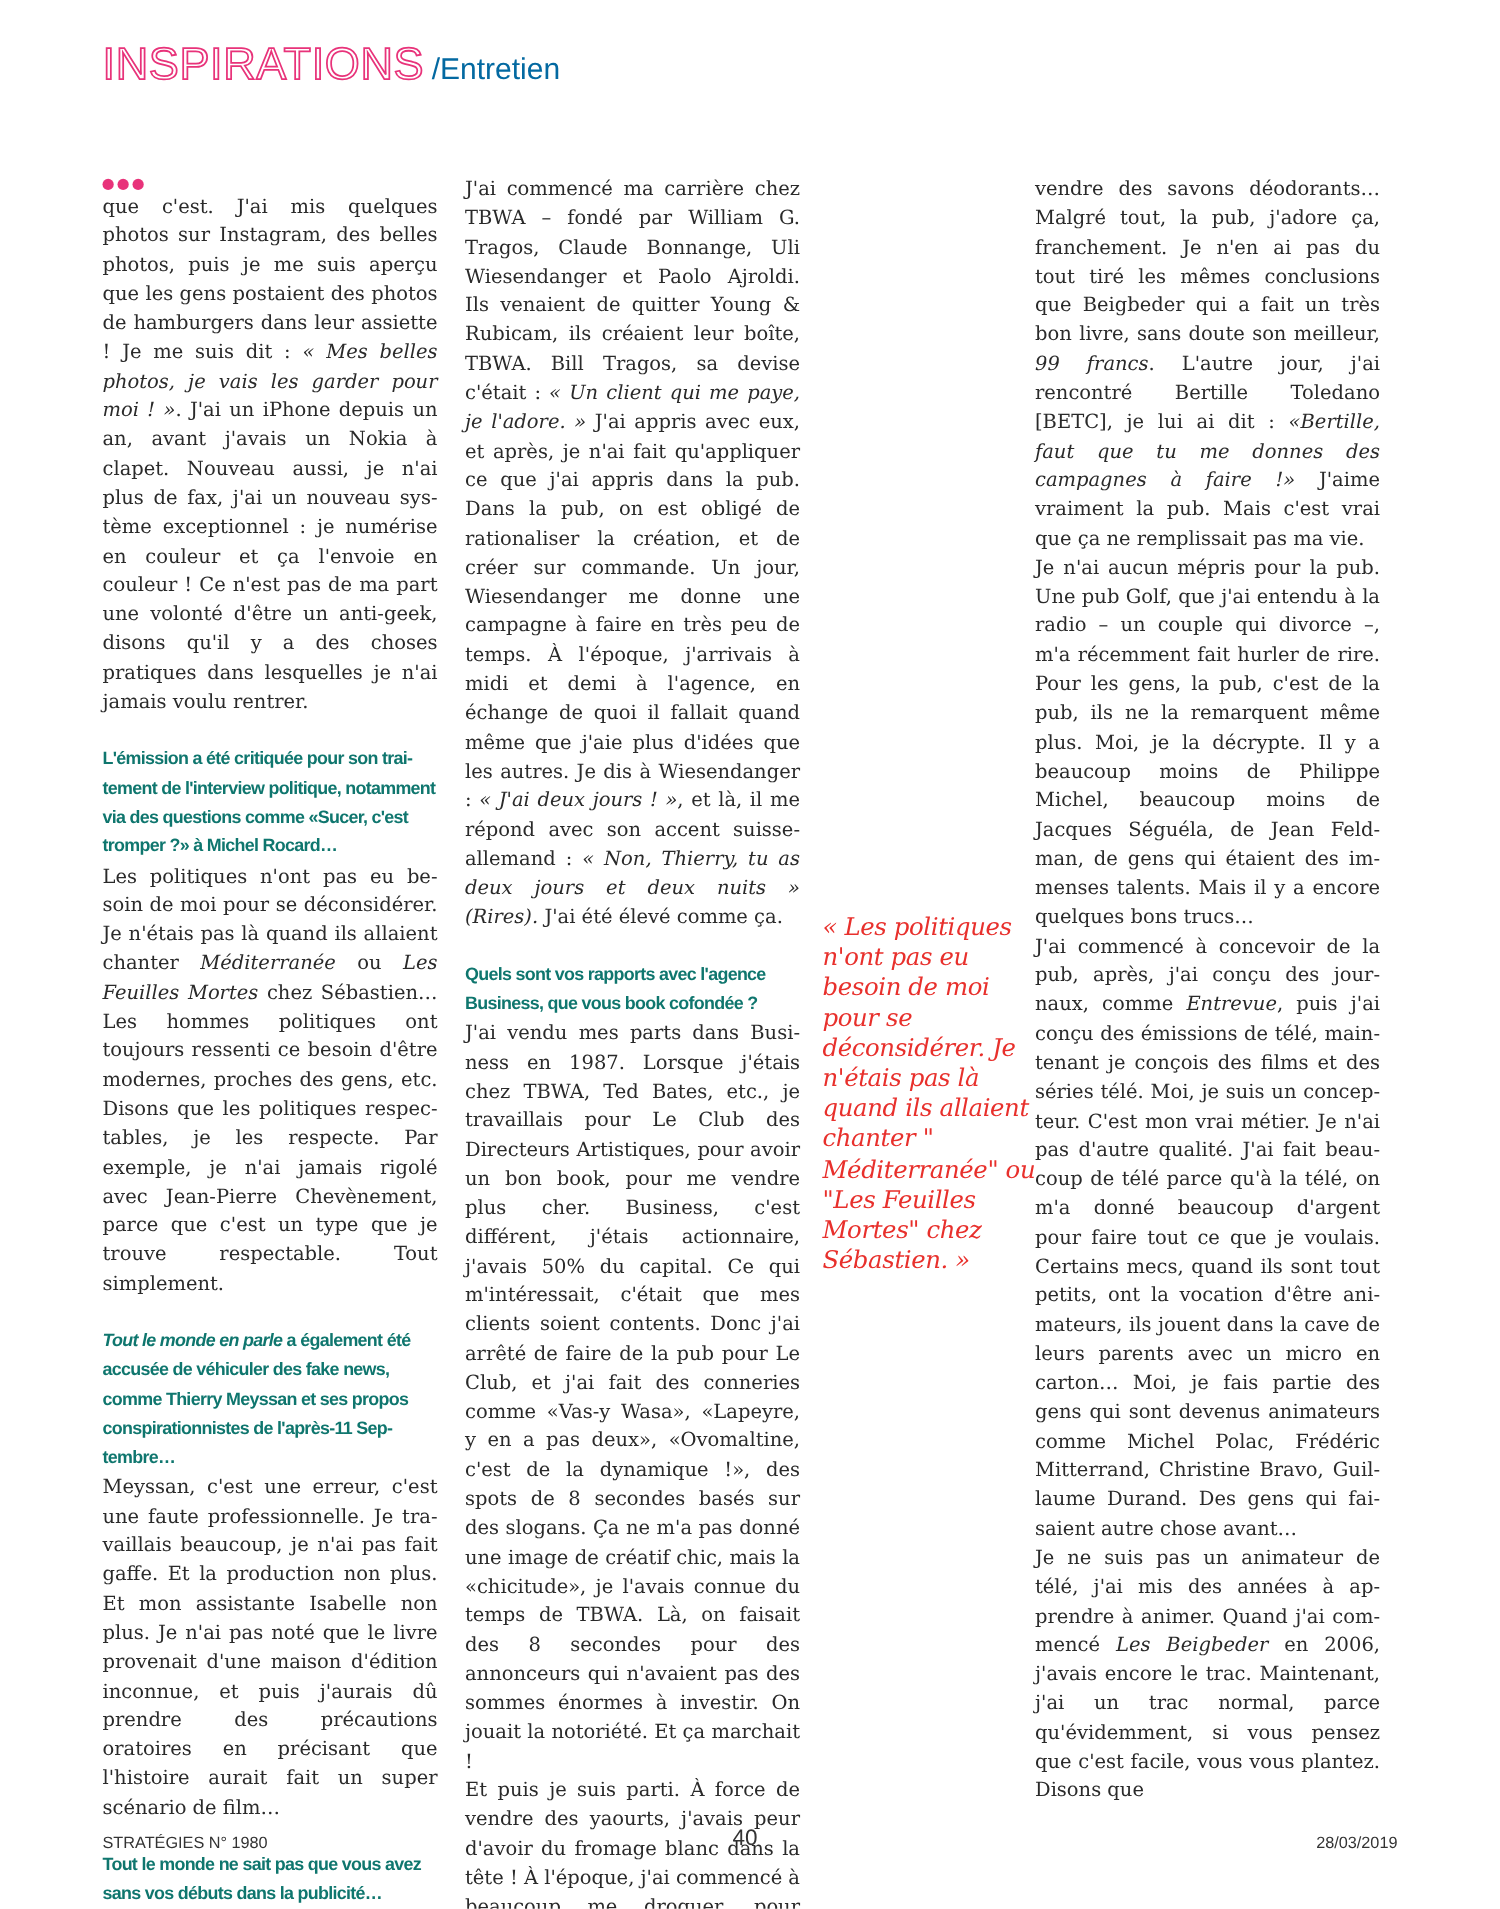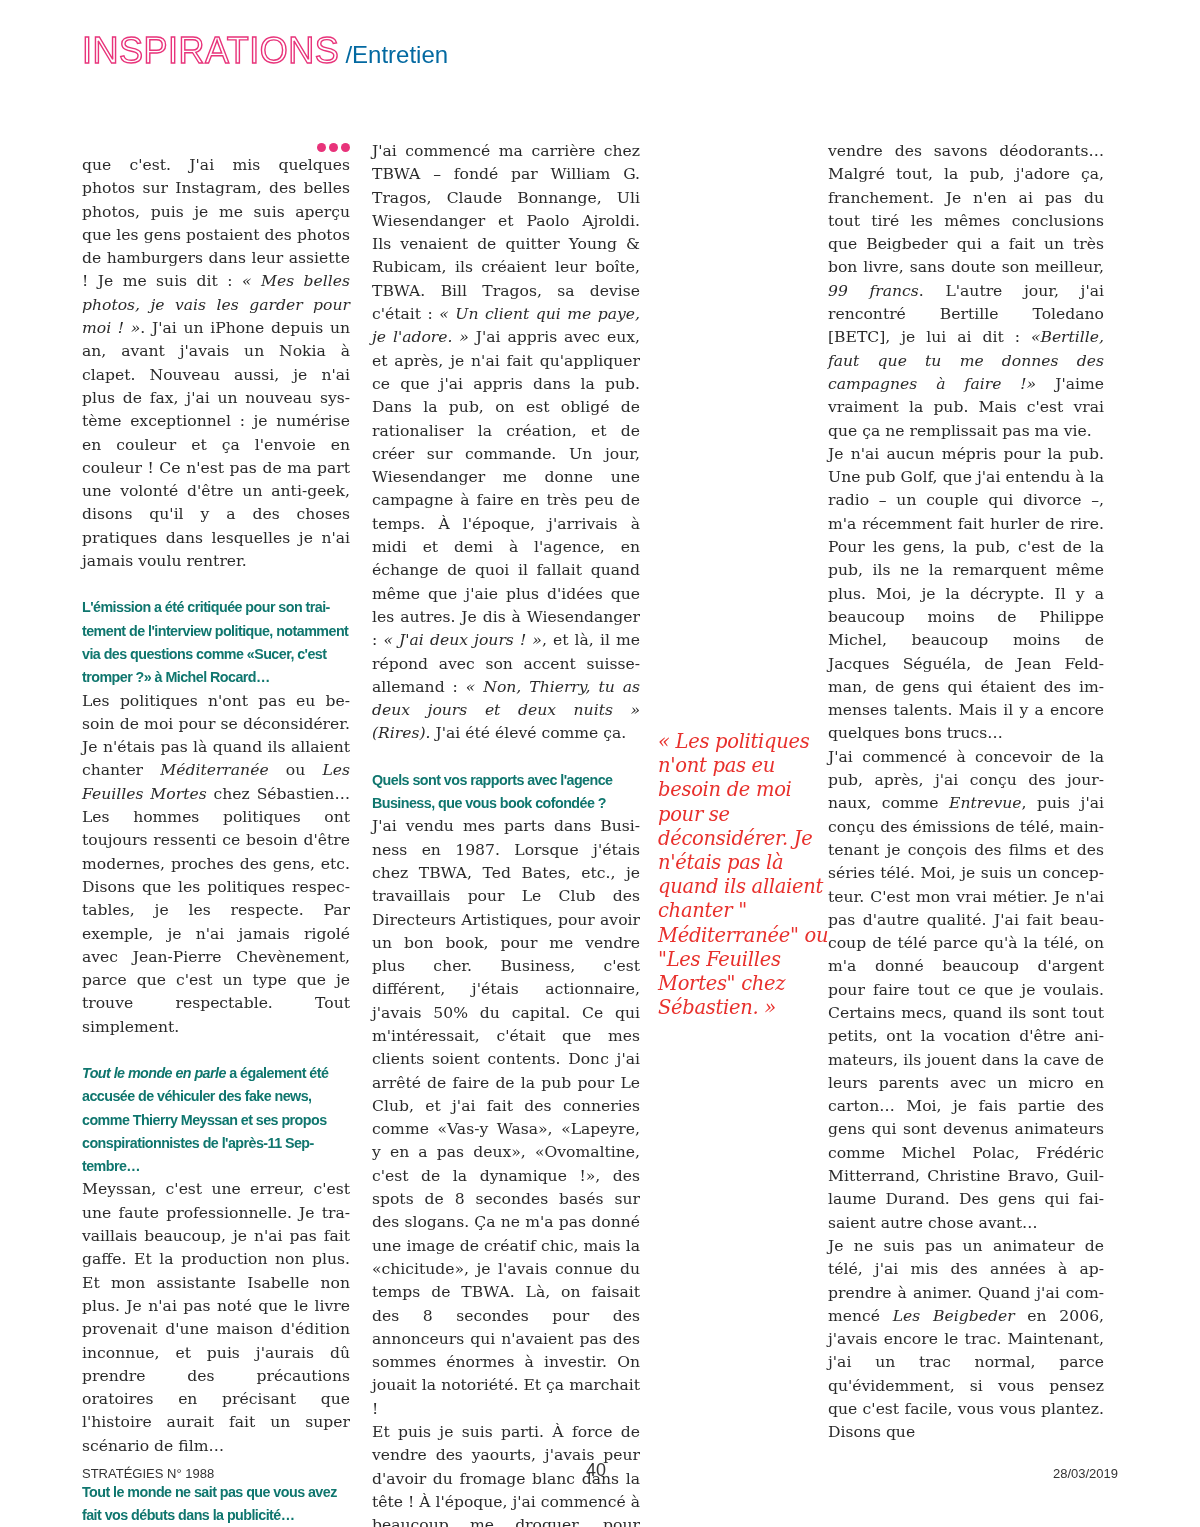--- a/index.html
+++ b/index.html
@@ -1,15 +1,15 @@
 <!DOCTYPE html>
 <html><head>
 <meta charset="utf-8">
 <style>
-  * { box-sizing: border-box; margin: 0; padding: 0; justify-content: flex-end; }
+  * { box-sizing: border-box; margin: 0; padding: 0; }
   html, body { width: 1200px; height: 1527px; background: #ffffff; overflow: hidden; }
   body { position: relative; font-family: "DejaVu Serif", serif; color: #2a2a2a; }
 
   .header { position: absolute; left: 82px; top: 30px; height: 50px; display: flex; align-items: baseline; }
   .kicker { font-family: "Liberation Sans", sans-serif; font-size: 36px; letter-spacing: 0.5px; color: #ffffff;
             -webkit-text-stroke: 1.4px #e8337a; font-weight: 400; }
   .section { font-family: "Liberation Sans", sans-serif; font-size: 24px; color: #0369a1; margin-left: 6px; }
 
   .col { position: absolute; top: 140px; font-size: 15.6px; line-height: 23.3px; text-align: justify; hyphens: manual; }
   .col1 { left: 82px; width: 268px; }
@@ -48,21 +48,21 @@
       <span class="dot"></span>
   </div>
   <p class="body"><span>que c'est. J'ai mis quelques photos sur Instagram, des belles photos, puis je me suis aperçu que les gens postaient des photos de hambur­gers dans leur assiette ! Je me suis dit : </span><i>« Mes belles photos, je vais les garder pour moi ! »</i><span>. J'ai un iPhone depuis un an, avant j'avais un No­kia à clapet. Nouveau aussi, je n'ai plus de fax, j'ai un nouveau sys­tème exceptionnel : je numérise en couleur et ça l'envoie en couleur ! Ce n'est pas de ma part une volon­té d'être un anti-geek, disons qu'il y a des choses pratiques dans les­quelles je n'ai jamais voulu rentrer.</span></p>
 
   <p class="q">L'émission a été critiquée pour son trai­tement de l'interview politique, notam­ment via des questions comme «Sucer, c'est tromper ?» à Michel Rocard…</p>
   <p class="body"><span>Les politiques n'ont pas eu be­soin de moi pour se déconsidé­rer. Je n'étais pas là quand ils al­laient chanter </span><i>Méditerranée</i><span> ou </span><i>Les Feuilles Mortes</i><span> chez Sébas­tien… Les hommes politiques ont toujours ressenti ce besoin d'être modernes, proches des gens, etc. Disons que les politiques respec­tables, je les respecte. Par exemple, je n'ai jamais rigolé avec Jean-Pierre Chevènement, parce que c'est un type que je trouve respec­table. Tout simplement.</span></p>
 
   <p class="q"><i>Tout le monde en parle</i><span> a également été accusée de véhiculer des fake news, comme Thierry Meyssan et ses propos conspirationnistes de l'après-11 Sep­tembre…</span></p>
   <p class="body">Meyssan, c'est une erreur, c'est une faute professionnelle. Je tra­vaillais beaucoup, je n'ai pas fait gaffe. Et la production non plus. Et mon assistante Isabelle non plus. Je n'ai pas noté que le livre prove­nait d'une maison d'édition incon­nue, et puis j'aurais dû prendre des précautions oratoires en précisant que l'histoire aurait fait un super scénario de film…</p>
 
-  <p class="q">Tout le monde ne sait pas que vous avez fait vos débuts dans la publicité…</p>
+  <p class="q">Tout le monde ne sait pas que vous avez sans vos débuts dans la publicité…</p>
 
 </div>
 
 <div class="col col2">
   <p class="body"><span>J'ai commencé ma carrière chez TBWA – fondé par William G. Tragos, Claude Bonnange, Uli Wiesendanger et Paolo Ajroldi. Ils venaient de quitter Young &amp; Rubicam, ils créaient leur boîte, TBWA. Bill Tragos, sa devise c'était : </span><i>« Un client qui me paye, je l'adore. »</i><span> J'ai appris avec eux, et après, je n'ai fait qu'appliquer ce que j'ai appris dans la pub. Dans la pub, on est obligé de rationaliser la création, et de créer sur com­mande. Un jour, Wiesendanger me donne une campagne à faire en très peu de temps. À l'époque, j'arrivais à midi et demi à l'agence, en échange de quoi il fallait quand même que j'aie plus d'idées que les autres. Je dis à Wiesendan­ger : </span><i>« J'ai deux jours ! »</i><span>, et là, il me répond avec son accent suisse-allemand : </span><i>« Non, Thierry, tu as deux jours et deux nuits » (Rires).</i><span> J'ai été élevé comme ça.</span></p>
 
   <p class="q">Quels sont vos rapports avec l'agence Business, que vous book cofondée ?</p>
   <p class="body">J'ai vendu mes parts dans Busi­ness en 1987. Lorsque j'étais chez TBWA, Ted Bates, etc., je travail­lais pour Le Club des Directeurs Artistiques, pour avoir un bon book, pour me vendre plus cher. Business, c'est différent, j'étais ac­tionnaire, j'avais 50% du capital. Ce qui m'intéressait, c'était que mes clients soient contents. Donc j'ai arrêté de faire de la pub pour Le Club, et j'ai fait des conneries comme «Vas-y Wasa», «Lapeyre, y en a pas deux», «Ovomaltine, c'est de la dynamique !», des spots de 8 secondes basés sur des slogans. Ça ne m'a pas donné une image de créatif chic, mais la «chic­itude», je l'avais connue du temps de TBWA. Là, on faisait des 8 se­condes pour des annonceurs qui n'avaient pas des sommes énormes à investir. On jouait la notoriété. Et ça marchait !</p>
   <p class="body">Et puis je suis parti. À force de vendre des yaourts, j'avais peur d'avoir du fromage blanc dans la tête ! À l'époque, j'ai commen­cé à beaucoup me droguer, pour oublier que je passais ma vie à</p>
 </div>
@@ -70,15 +70,15 @@
 <div class="pull">« Les politiques n'ont pas eu besoin de moi pour se déconsidérer. Je n'étais pas là quand ils allaient chanter " Méditerranée" ou "Les Feuilles Mortes" chez Sébastien. »</div>
 
 <div class="col col3">
   <p class="body"><span>vendre des savons déodorants… Malgré tout, la pub, j'adore ça, franchement. Je n'en ai pas du tout tiré les mêmes conclusions que Beigbeder qui a fait un très bon livre, sans doute son meil­leur, </span><i>99 francs</i><span>. L'autre jour, j'ai rencontré Bertille Toledano [BETC], je lui ai dit : </span><i>«Bertille, faut que tu me donnes des campagnes à faire !»</i><span> J'aime vraiment la pub. Mais c'est vrai que ça ne remplis­sait pas ma vie.</span></p>
   <p class="body">Je n'ai aucun mépris pour la pub. Une pub Golf, que j'ai entendu à la radio – un couple qui divorce –, m'a récemment fait hurler de rire. Pour les gens, la pub, c'est de la pub, ils ne la remarquent même plus. Moi, je la décrypte. Il y a beaucoup moins de Phi­lippe Michel, beaucoup moins de Jacques Séguéla, de Jean Feld­man, de gens qui étaient des im­menses talents. Mais il y a encore quelques bons trucs…</p>
 
   <p class="body"><span>J'ai commencé à concevoir de la pub, après, j'ai conçu des jour­naux, comme </span><i>Entrevue</i><span>, puis j'ai conçu des émissions de télé, main­tenant je conçois des films et des séries télé. Moi, je suis un concep­teur. C'est mon vrai métier. Je n'ai pas d'autre qualité. J'ai fait beau­coup de télé parce qu'à la télé, on m'a donné beaucoup d'argent pour faire tout ce que je voulais. Certains mecs, quand ils sont tout petits, ont la vocation d'être ani­mateurs, ils jouent dans la cave de leurs parents avec un micro en carton… Moi, je fais partie des gens qui sont devenus animateurs comme Michel Polac, Frédéric Mitterrand, Christine Bravo, Guil­laume Durand. Des gens qui fai­saient autre chose avant…</span></p>
   <p class="body"><span>Je ne suis pas un animateur de télé, j'ai mis des années à ap­prendre à animer. Quand j'ai com­mencé </span><i>Les Beigbeder</i><span> en 2006, j'avais encore le trac. Maintenant, j'ai un trac normal, parce qu'évidem­ment, si vous pensez que c'est fa­cile, vous vous plantez. Disons que</span></p>
 </div>
 
-<div class="footer f-left">STRATÉGIES N° 1988</div>
+<div class="footer f-left">STRATÉGIES N° 1980</div>
 <div class="footer f-center">40</div>
 <div class="footer f-right">28/03/2019</div>
 
 </body></html>

